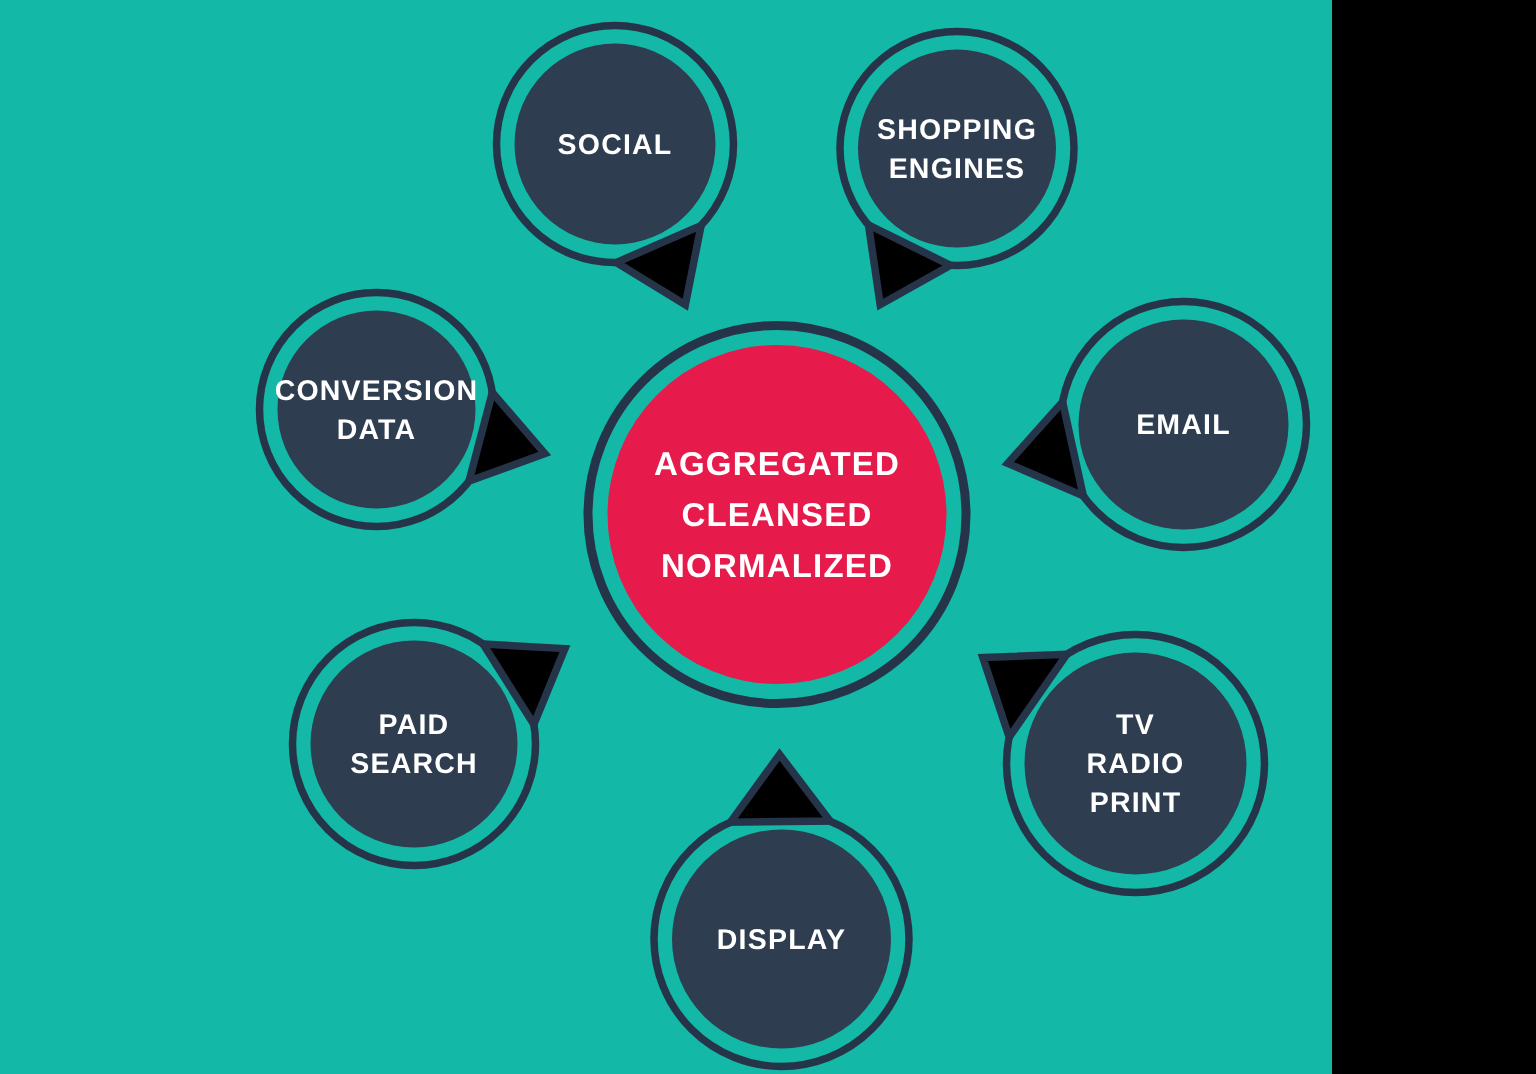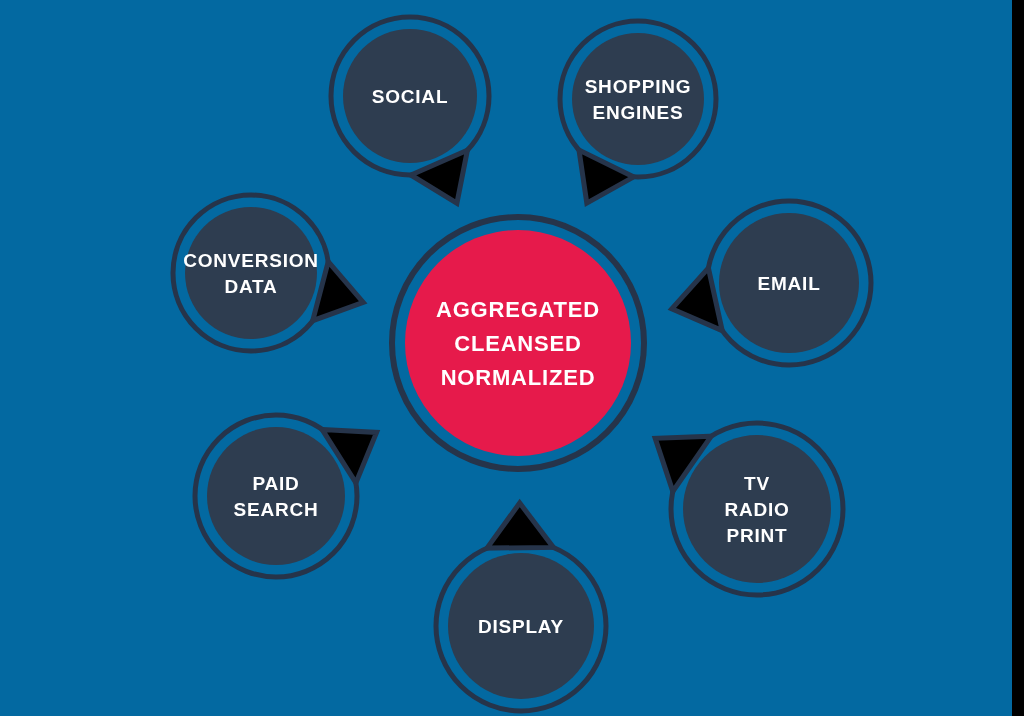--- a/index.html
+++ b/index.html
@@ -5,23 +5,23 @@
   html, body {
     margin: 0;
     padding: 0;
     background: #000000;
     width: 1024px;
     height: 716px;
     overflow: hidden;
   }
   .stage {
     position: relative;
-    width: 1012px;
+    width: 888px;
     height: 716px;
-    background: #0369a1;
+    background: #14b8a6;
   }
   svg text {
     font-family: "Liberation Sans", "DejaVu Sans", sans-serif;
     font-weight: bold;
     letter-spacing: 0.8px;
   }
 </style>
 </head>
 <body>
 

